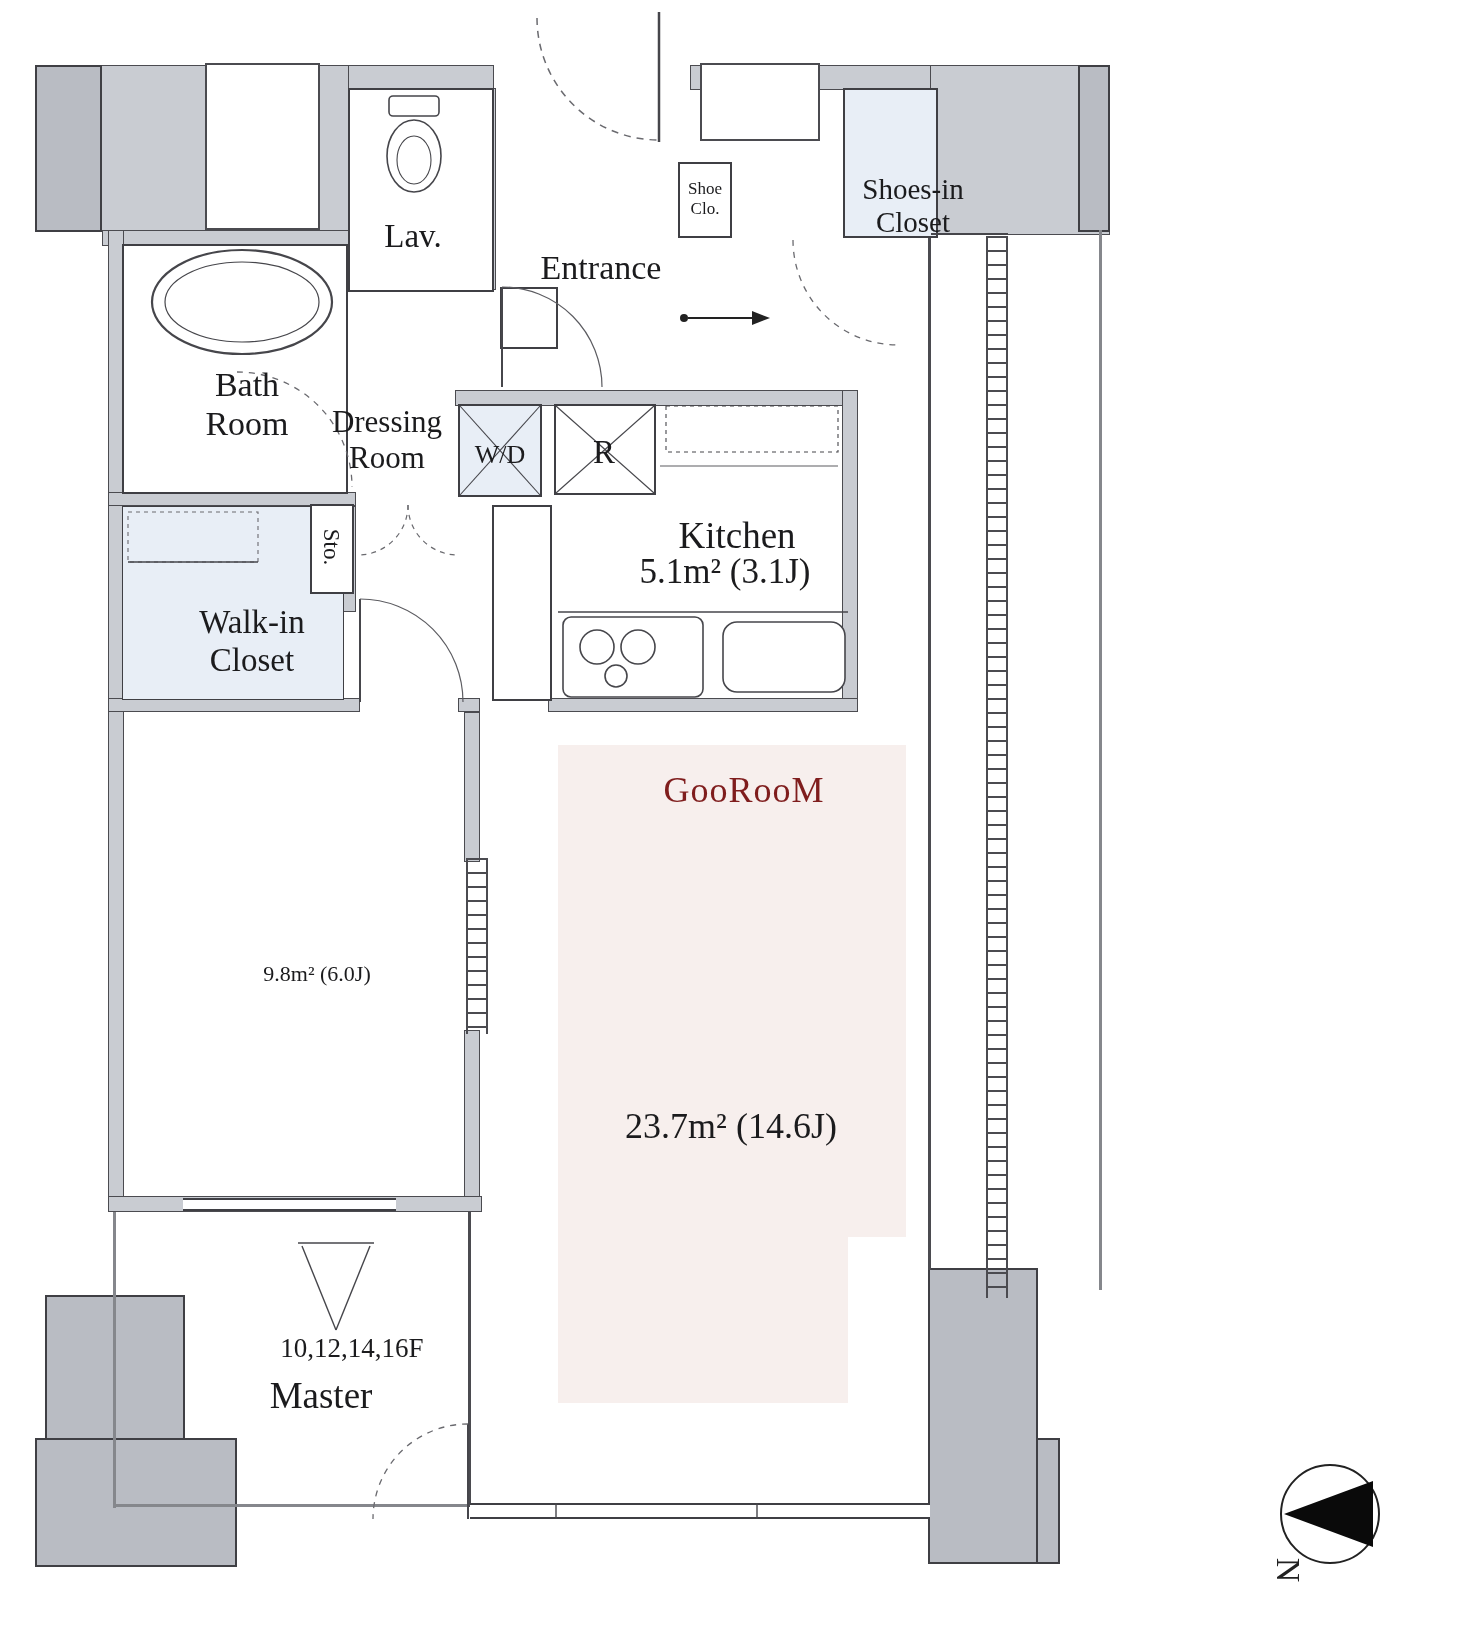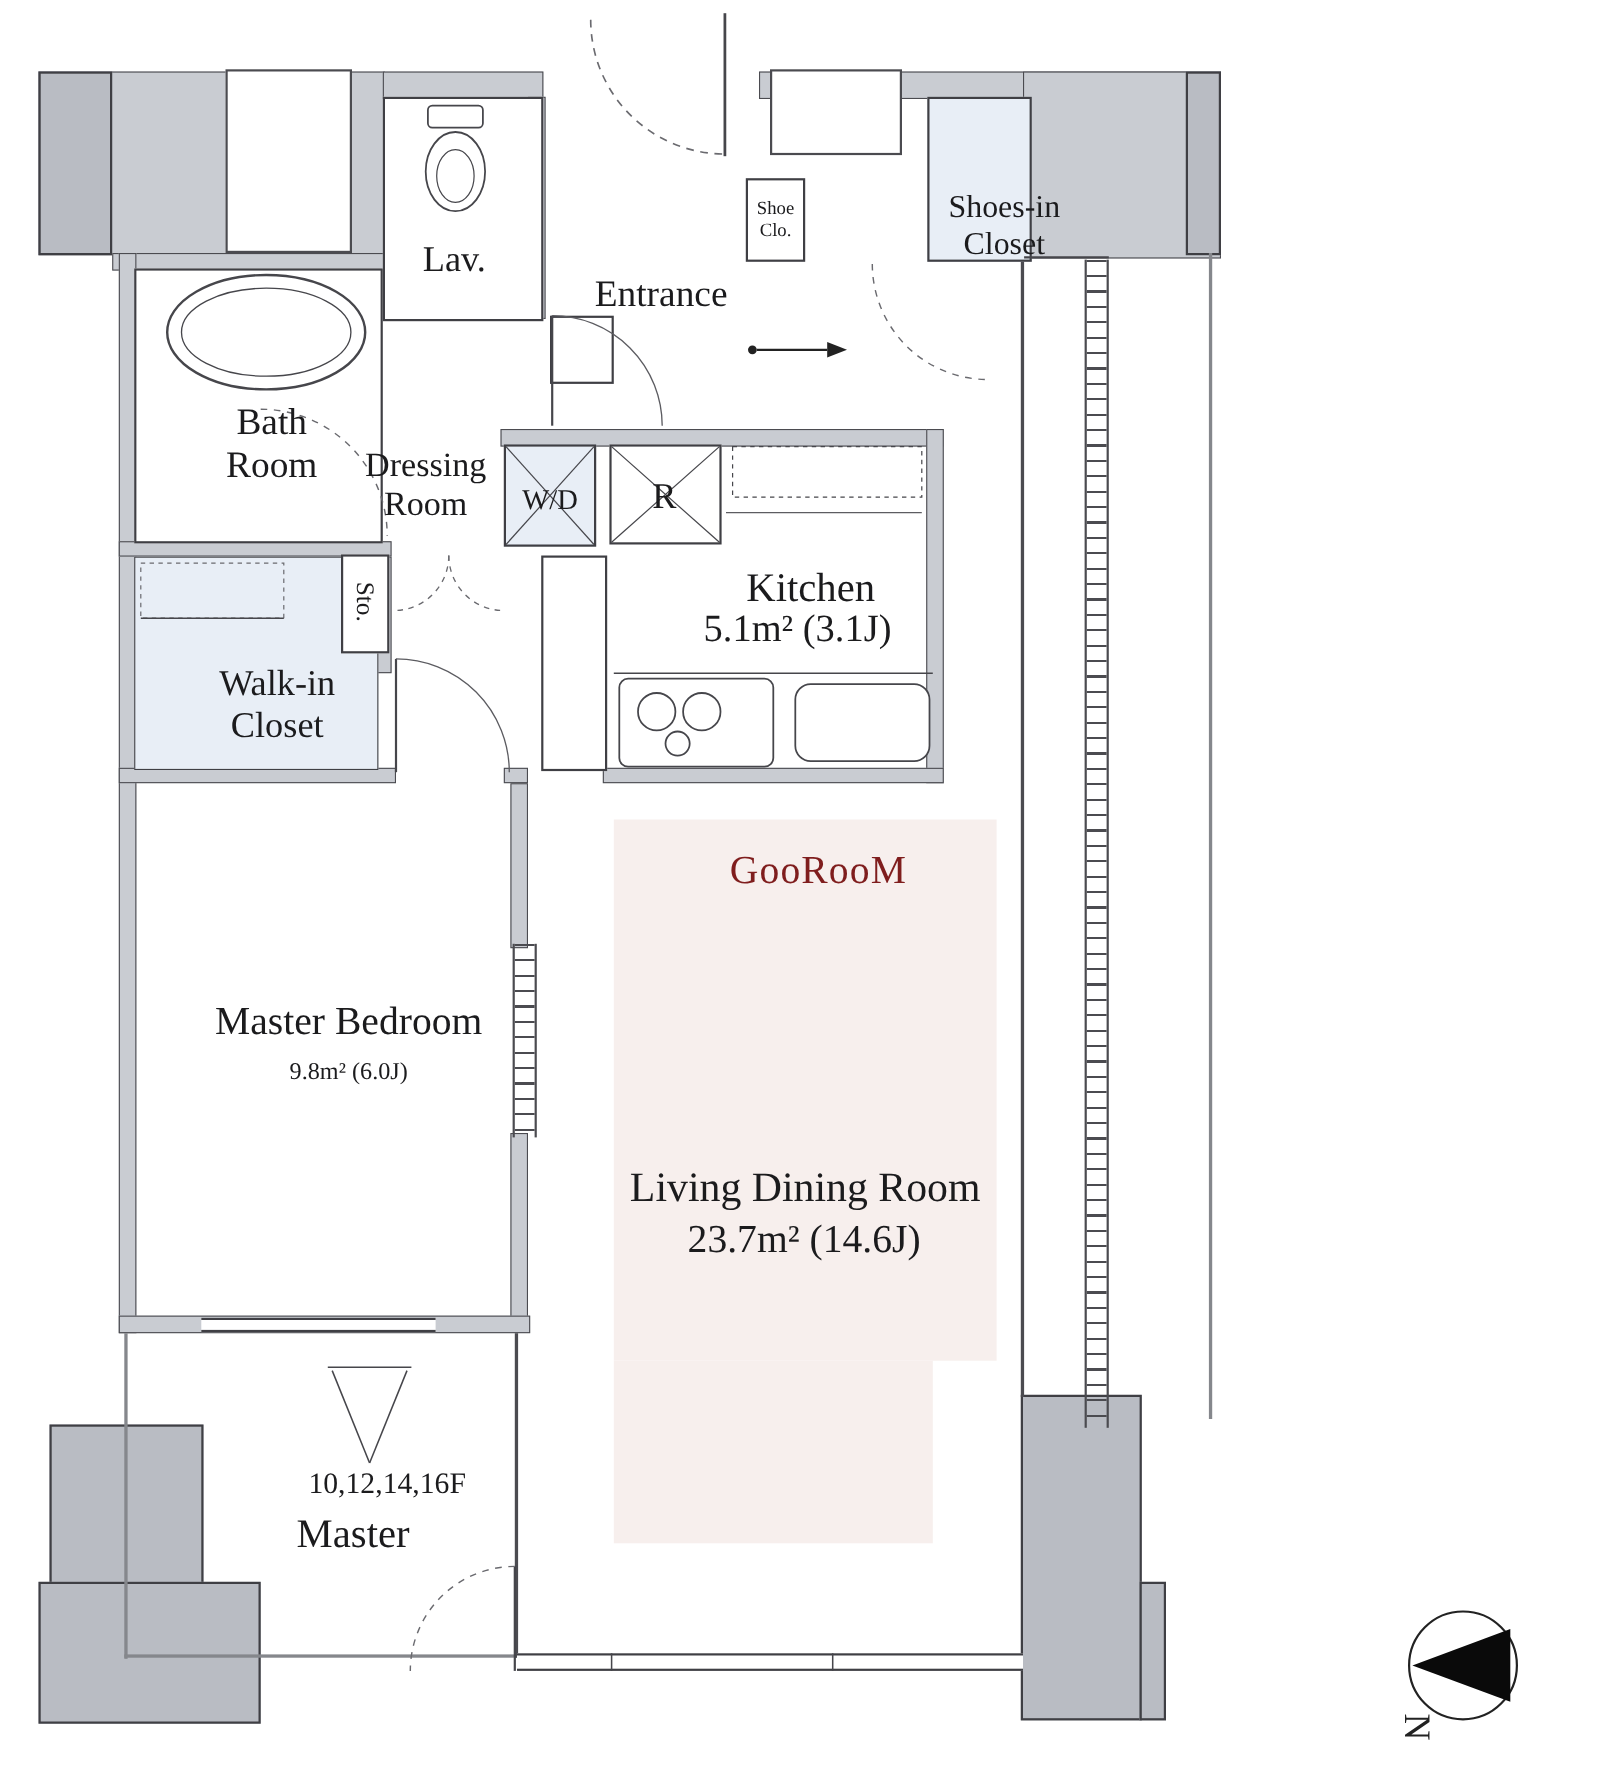--- a/index.html
+++ b/index.html
@@ -213,24 +213,22 @@
   <div class="label" style="left:737px;top:536px;font-size:37px;">Kitchen</div>
   <div class="label" style="left:725px;top:572px;font-size:35px;">5.1m²  (3.1J)</div>
 
   <div class="label vert" style="left:331px;top:547px;font-size:23px;">Sto.</div>
 
   <div class="label" style="left:252px;top:642px;font-size:33px;">
     <span class="ln">Walk-in</span>
     <span class="ln">Closet</span>
   </div>
 
-  <div class="label" style="left:317px;top:929px;font-size:36px;">Master Bedroom</div>
   <div class="label" style="left:317px;top:974px;font-size:22px;">9.8m²  (6.0J)</div>
 
-  <div class="label" style="left:732px;top:1081px;font-size:38px;">Living Dining Room</div>
   <div class="label" style="left:731px;top:1127px;font-size:36px;">23.7m²  (14.6J)</div>
 
   <div class="label" style="left:352px;top:1349px;font-size:27px;">10,12,14,16F</div>
   <div class="label" style="left:321px;top:1396px;font-size:37px;">Master</div>
 
   <div class="label watermark" style="left:744px;top:791px;font-size:36px;">GooRooM</div>
 
   <div class="label vert" style="left:1288px;top:1570px;font-size:34px;color:#222;">N</div>
 
 </div>

